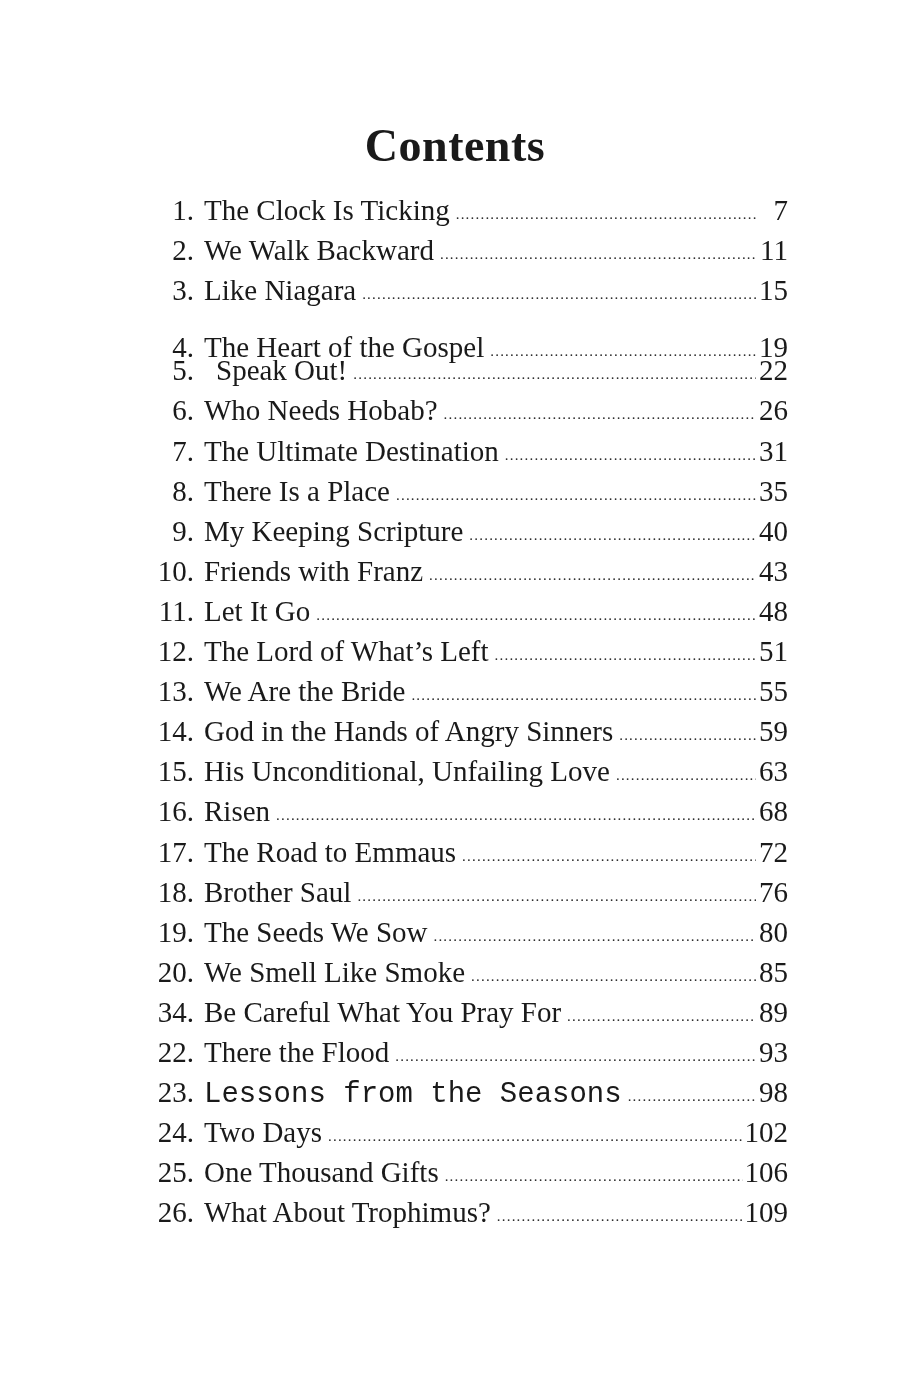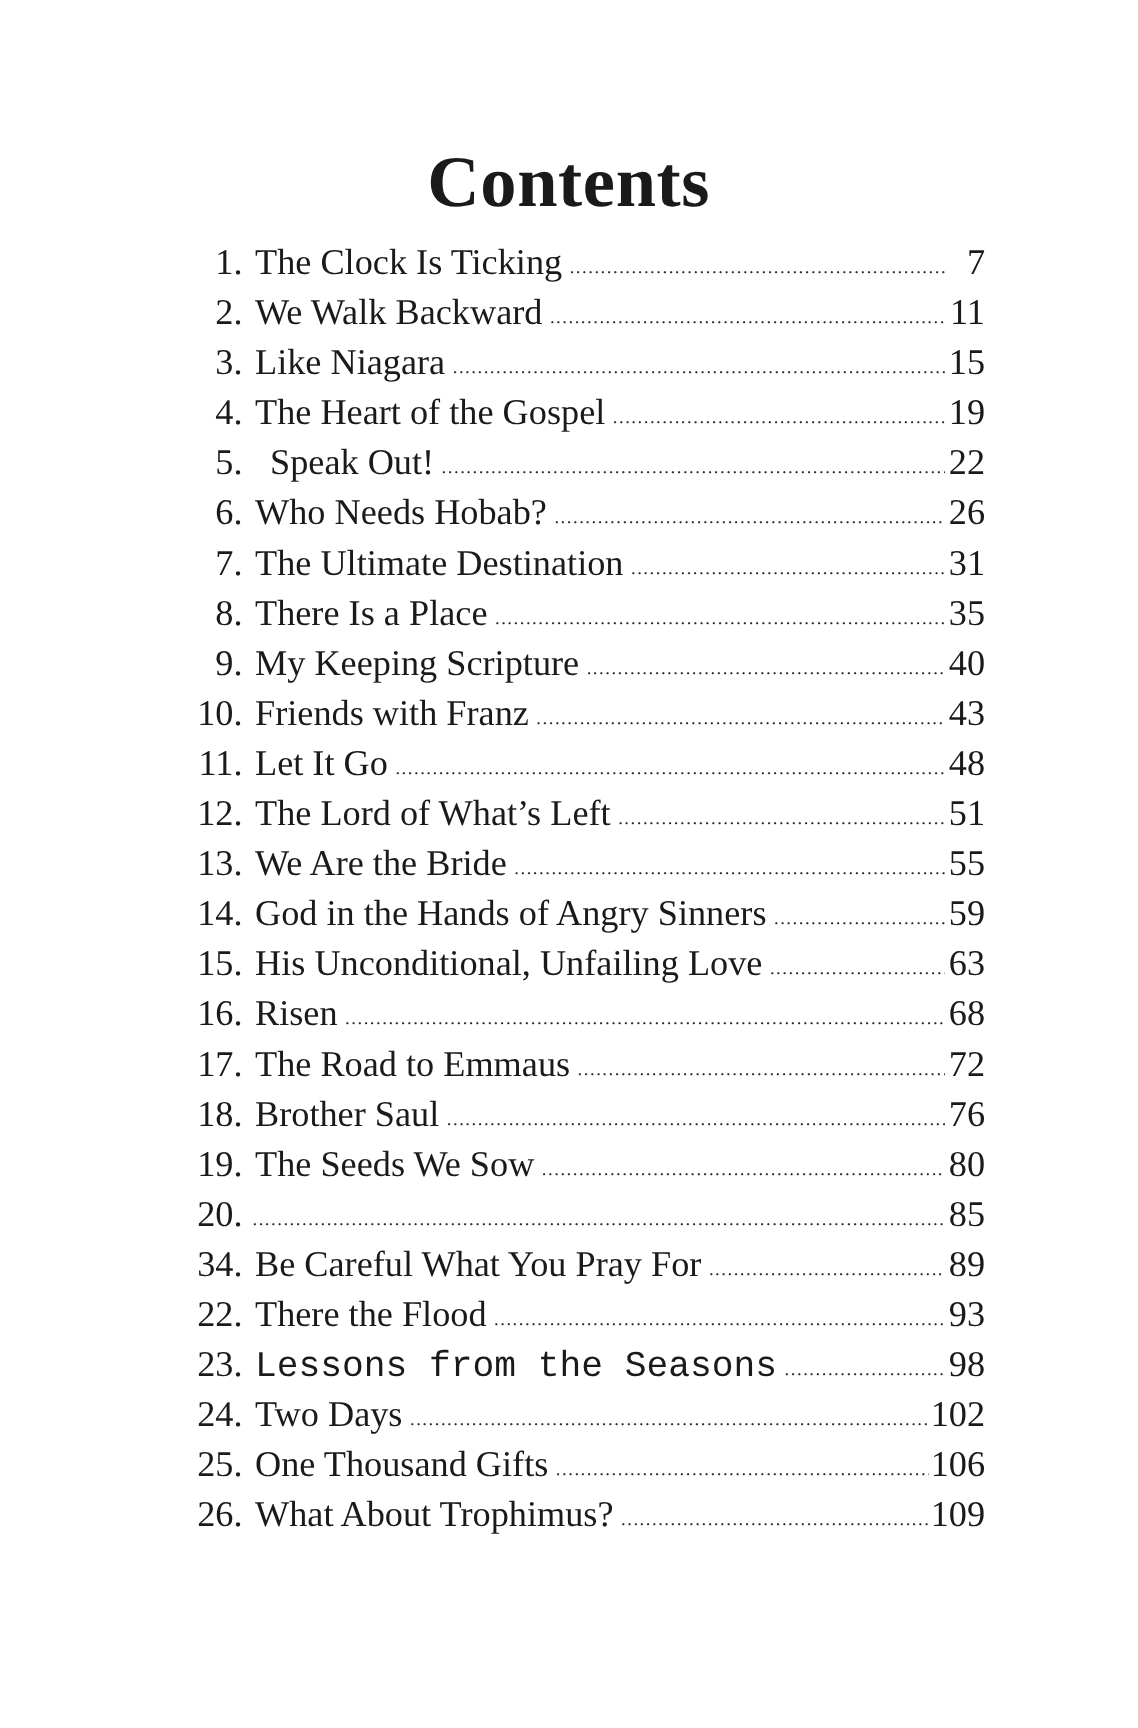--- a/index.html
+++ b/index.html
@@ -2,21 +2,21 @@
 <html><head>
   <meta charset="utf-8">
   <style>
     html, body { margin: 0; padding: 0; background: #ffffff; }
     body { width: 910px; height: 1382px; position: relative; overflow: hidden; color: #1a1a1a; }
     .page { position: absolute; left: 0; top: 0; width: 910px; height: 1382px; background: #ffffff; }
     .title {
       position: absolute; left: 0; right: 0; top: 118px;
       text-align: center;
       font-family: "Liberation Serif", "DejaVu Serif", serif;
-      font-weight: bold; font-size: 58px; letter-spacing: 0.5px;
+      font-weight: bold; font-size: 46px; letter-spacing: 0.5px;
       color: #1a1a1a; line-height: 56px;
     }
     .toc { position: absolute; left: 146px; top: 190px; width: 642px; }
     .row {
       position: relative; height: 40.1px;
       font-family: "Liberation Serif", "DejaVu Serif", serif;
       font-size: 29px; line-height: 40px; color: #1a1a1a;
       display: flex; align-items: baseline;
     }
     .num { width: 50px; flex: 0 0 50px; text-align: right; padding-right: 2px; box-sizing: border-box; }
@@ -48,21 +48,21 @@
         <span class="page-num">11</span>
       </div>
       <div class="row">
         <span class="num">3.</span>
         <span class="label" style="margin-left: 8px;">Like Niagara</span>
         <span class="leader">........................................................................................................................................................................................................</span>
         <span class="page-num">15</span>
       </div>
       <div class="row">
         <span class="num">4.</span>
-        <span class="label" style="margin-left: 8px;">The Heart of the Gospel</span>
+        <span class="label" style="margin-left: 8px; margin-top: 17px;">The Heart of the Gospel</span>
         <span class="leader">........................................................................................................................................................................................................</span>
         <span class="page-num">19</span>
       </div>
       <div class="row">
         <span class="num">5.</span>
         <span class="label" style="margin-left: 20px;">Speak Out!</span>
         <span class="leader">........................................................................................................................................................................................................</span>
         <span class="page-num">22</span>
       </div>
       <div class="row">
@@ -144,20 +144,21 @@
         <span class="page-num">76</span>
       </div>
       <div class="row">
         <span class="num">19.</span>
         <span class="label" style="margin-left: 8px;">The Seeds We Sow</span>
         <span class="leader">........................................................................................................................................................................................................</span>
         <span class="page-num">80</span>
       </div>
       <div class="row">
         <span class="num">20.</span>
+        <span class="label" style="margin-left: 8px;">We Smell Like Smoke</span>
         <span class="leader">........................................................................................................................................................................................................</span>
         <span class="page-num">85</span>
       </div>
       <div class="row">
         <span class="num">34.</span>
         <span class="label" style="margin-left: 8px;">Be Careful What You Pray For</span>
         <span class="leader">........................................................................................................................................................................................................</span>
         <span class="page-num">89</span>
       </div>
       <div class="row">

